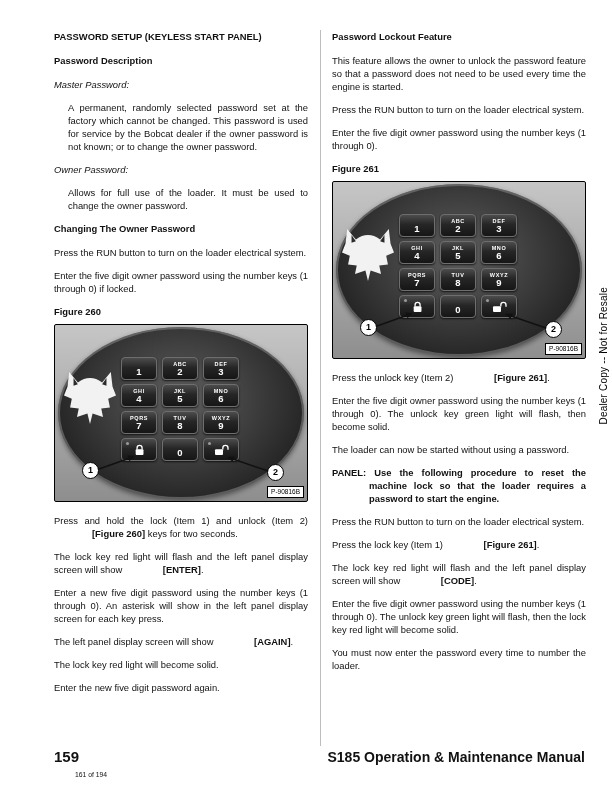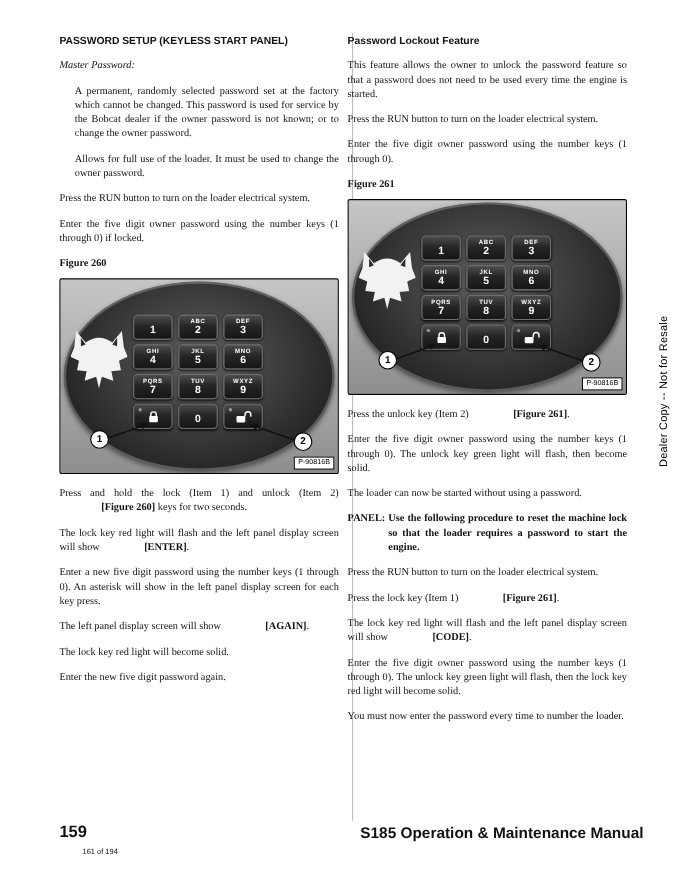--- a/index.html
+++ b/index.html
@@ -1,20 +1,20 @@
 <!DOCTYPE html>
 <html><head>
 <meta charset="utf-8">
 <style>
   * { margin:0; padding:0; box-sizing:border-box; }
   body { width:612px; height:792px; font-family:"Liberation Sans", sans-serif; background:#ffffff; }
   .page { position:relative; width:612px; height:792px; background:#ffffff; overflow:hidden; color:#111; }
-  .columns { position:absolute; top:30px; left:54px; width:532px; display:flex; gap:8px; }
+  .columns { position:absolute; top:30px; left:54px; width:532px; display:flex; gap:24px; }
   .col { width:254px; font-size:9.4px; line-height:13px; text-align:justify; }
-  .col p { margin:0 0 10px 0;font-family:Liberation Serif, serif; }
+  .col p { margin:0 0 10px 0; }
   .heading { font-weight:bold; margin:0 0 11px 0; }
   .sub-label { font-style:italic; }
   .indented { padding-left:14px; }
   .fig-label { font-weight:bold; margin:0 0 6px 0 !important; }
   b { font-weight:bold;margin-left:38px; }
 
   .figure-box { position:relative; width:254px; height:178px; border:1px solid #000; border-radius:2px;
     background:linear-gradient(180deg,#c6c6c6 0%,#a8a8a8 55%,#8e8e8e 100%); margin:0 0 12px 0; overflow:hidden; }
   .panel-oval { position:absolute; left:3px; right:3px; top:2px; bottom:2px; border-radius:50%;
     background:radial-gradient(ellipse at 50% 42%, #5f5f5f 0%, #414141 38%, #262626 72%, #121212 100%);
@@ -48,23 +48,26 @@
 </head>
 <body>
 
 <div class="page">
   <div class="col-divider"></div>
 
   <div class="columns">
 
     <div class="col">
       <div class="heading">PASSWORD SETUP (KEYLESS START PANEL)</div>
+      <div class="heading">Password Description</div>
       <p class="sub-label">Master Password:</p>
       <p class="indented">A permanent, randomly selected password set at the factory which cannot be changed. This password is used for service by the Bobcat dealer if the owner password is not known; or to change the owner password.</p>
+      <p class="sub-label">Owner Password:</p>
       <p class="indented">Allows for full use of the loader. It must be used to change the owner password.</p>
+      <div class="heading">Changing The Owner Password</div>
       <p>Press the RUN button to turn on the loader electrical system.</p>
       <p>Enter the five digit owner password using the number keys (1 through 0) if locked.</p>
       <p class="fig-label">Figure 260</p>
 
       <div class="figure-box">
         <div class="panel-oval"></div>
         <div class="bobcat-logo">
           <svg viewBox="0 0 60 64" width="52" height="62">
             <path fill="#f2f2f2" d="M6 2 L16 14 Q23 9 30 9 Q37 9 44 14 L54 2 L56 19 L60 29 L51 33 L53 43 L43 44 L45 54 L33 50 L30 62 L27 50 L15 54 L17 44 L7 43 L9 33 L0 29 L4 19 Z"></path>
             <path fill="#2b2b2b" d="M11 9 L16 16 L11 18 Z M49 9 L44 16 L49 18 Z"></path>

